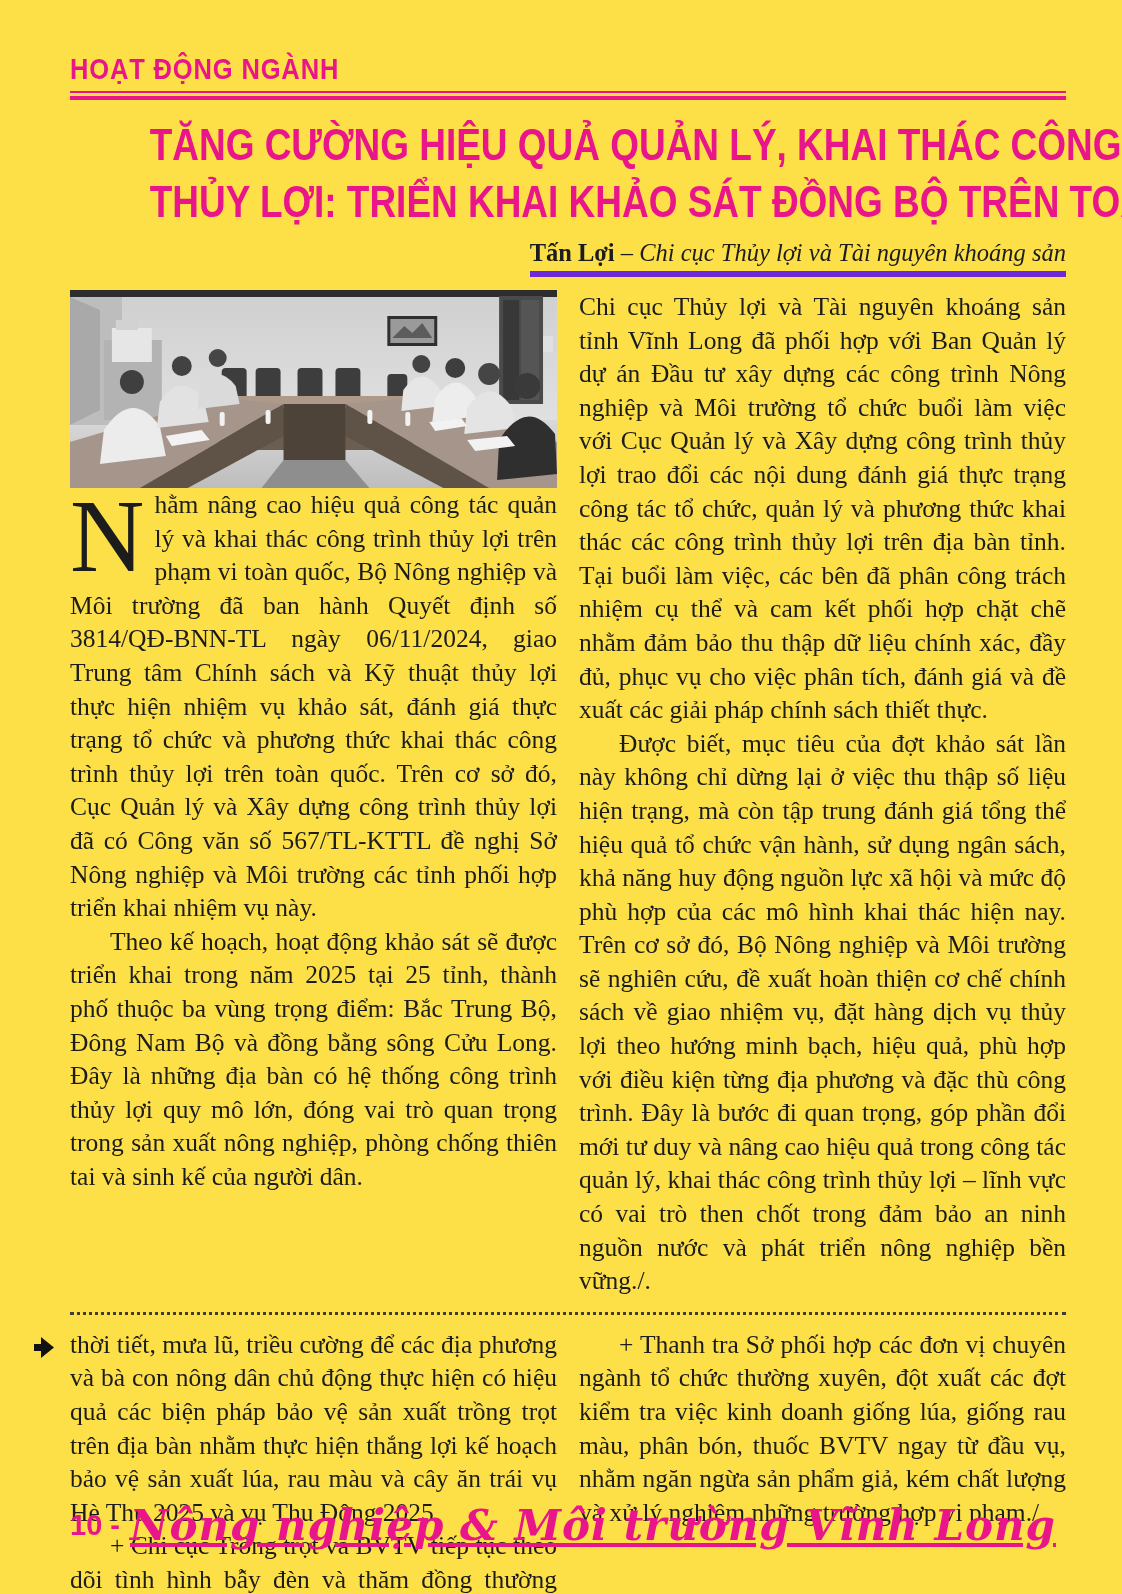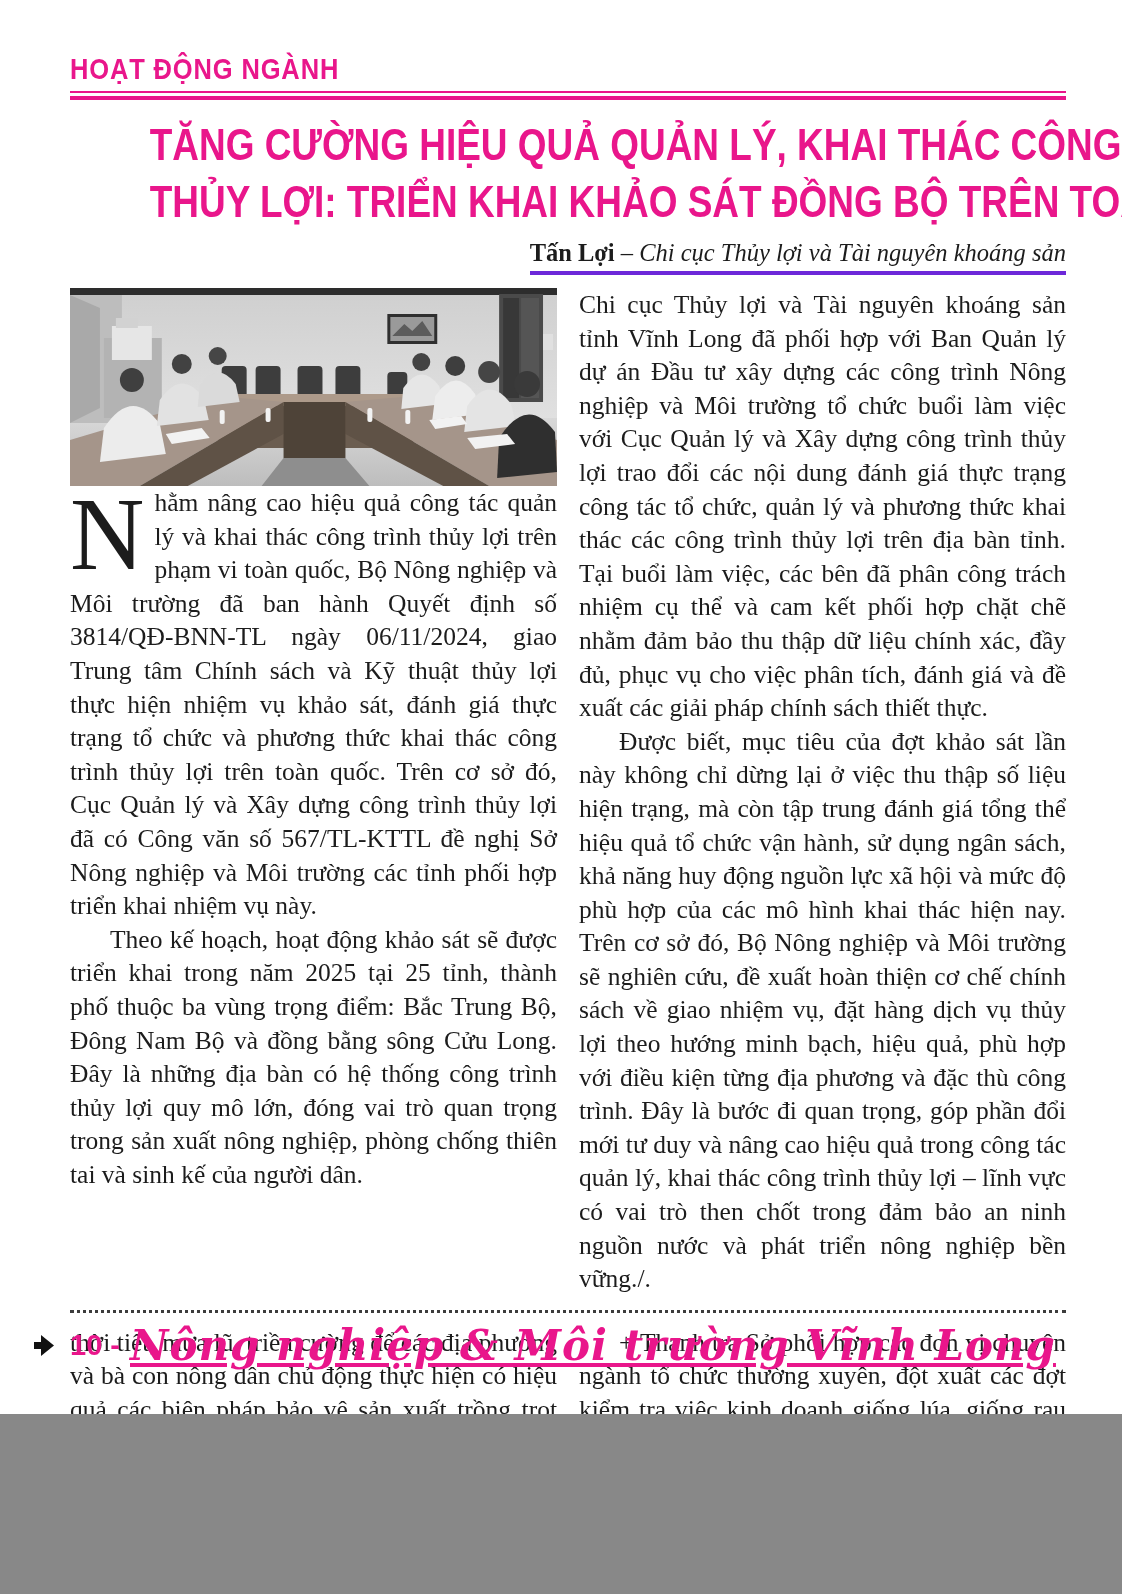--- a/index.html
+++ b/index.html
@@ -1,22 +1,22 @@
 <!DOCTYPE html>
 <html lang="vi" style="--accent: #e9168b;"><head>
 <meta charset="utf-8">
 <style>
   :root { --accent:#e9168b; --ink:#1c1c1c; }
   * { margin:0; padding:0; box-sizing:border-box; }
   html,body { background:#888; }
   .page {
     position:relative;
-    width:1122px; height:1414px;
+    width:1122px; height:1594px;
     margin:0 auto;
-    background:#ffffff;
+    background:#fde047;
     font-family:"Liberation Serif","DejaVu Serif",serif;
     color:var(--ink);
     padding:52px 56px 0 70px;
     overflow:hidden;
   }
   
   .section-label{
     font-family:"Liberation Sans","DejaVu Sans",sans-serif;
     font-weight:bold; font-size:30px; color:var(--accent);
     transform:scaleX(.85); transform-origin:left center;
@@ -29,21 +29,21 @@
   }
   .title{ margin-top:16px; text-align:center; color:var(--accent); }
   .title-line{
     display:block; white-space:nowrap;
     font-family:"Liberation Sans","DejaVu Sans",sans-serif;
     font-weight:bold; font-size:44px; line-height:57px;
     transform:scaleX(.84); transform-origin:center;
   }
   .byline{
     margin-top:9px; margin-left:auto; width:fit-content;
-    font-size:24.5px; border-bottom:4px solid #6d28d9; padding-bottom:4px;
+    font-size:24.5px; border-bottom:6px solid #6d28d9; padding-bottom:4px;
   }
   .byline .author{ font-weight:bold; }
   .byline .affil{ font-style:italic; }
   
   .cols{
     display:grid; grid-template-columns:1fr 1fr; column-gap:22px;
     margin-top:13px;
   }
   .body-text p{
     font-size:25.5px; line-height:33.6px; text-align:justify;

